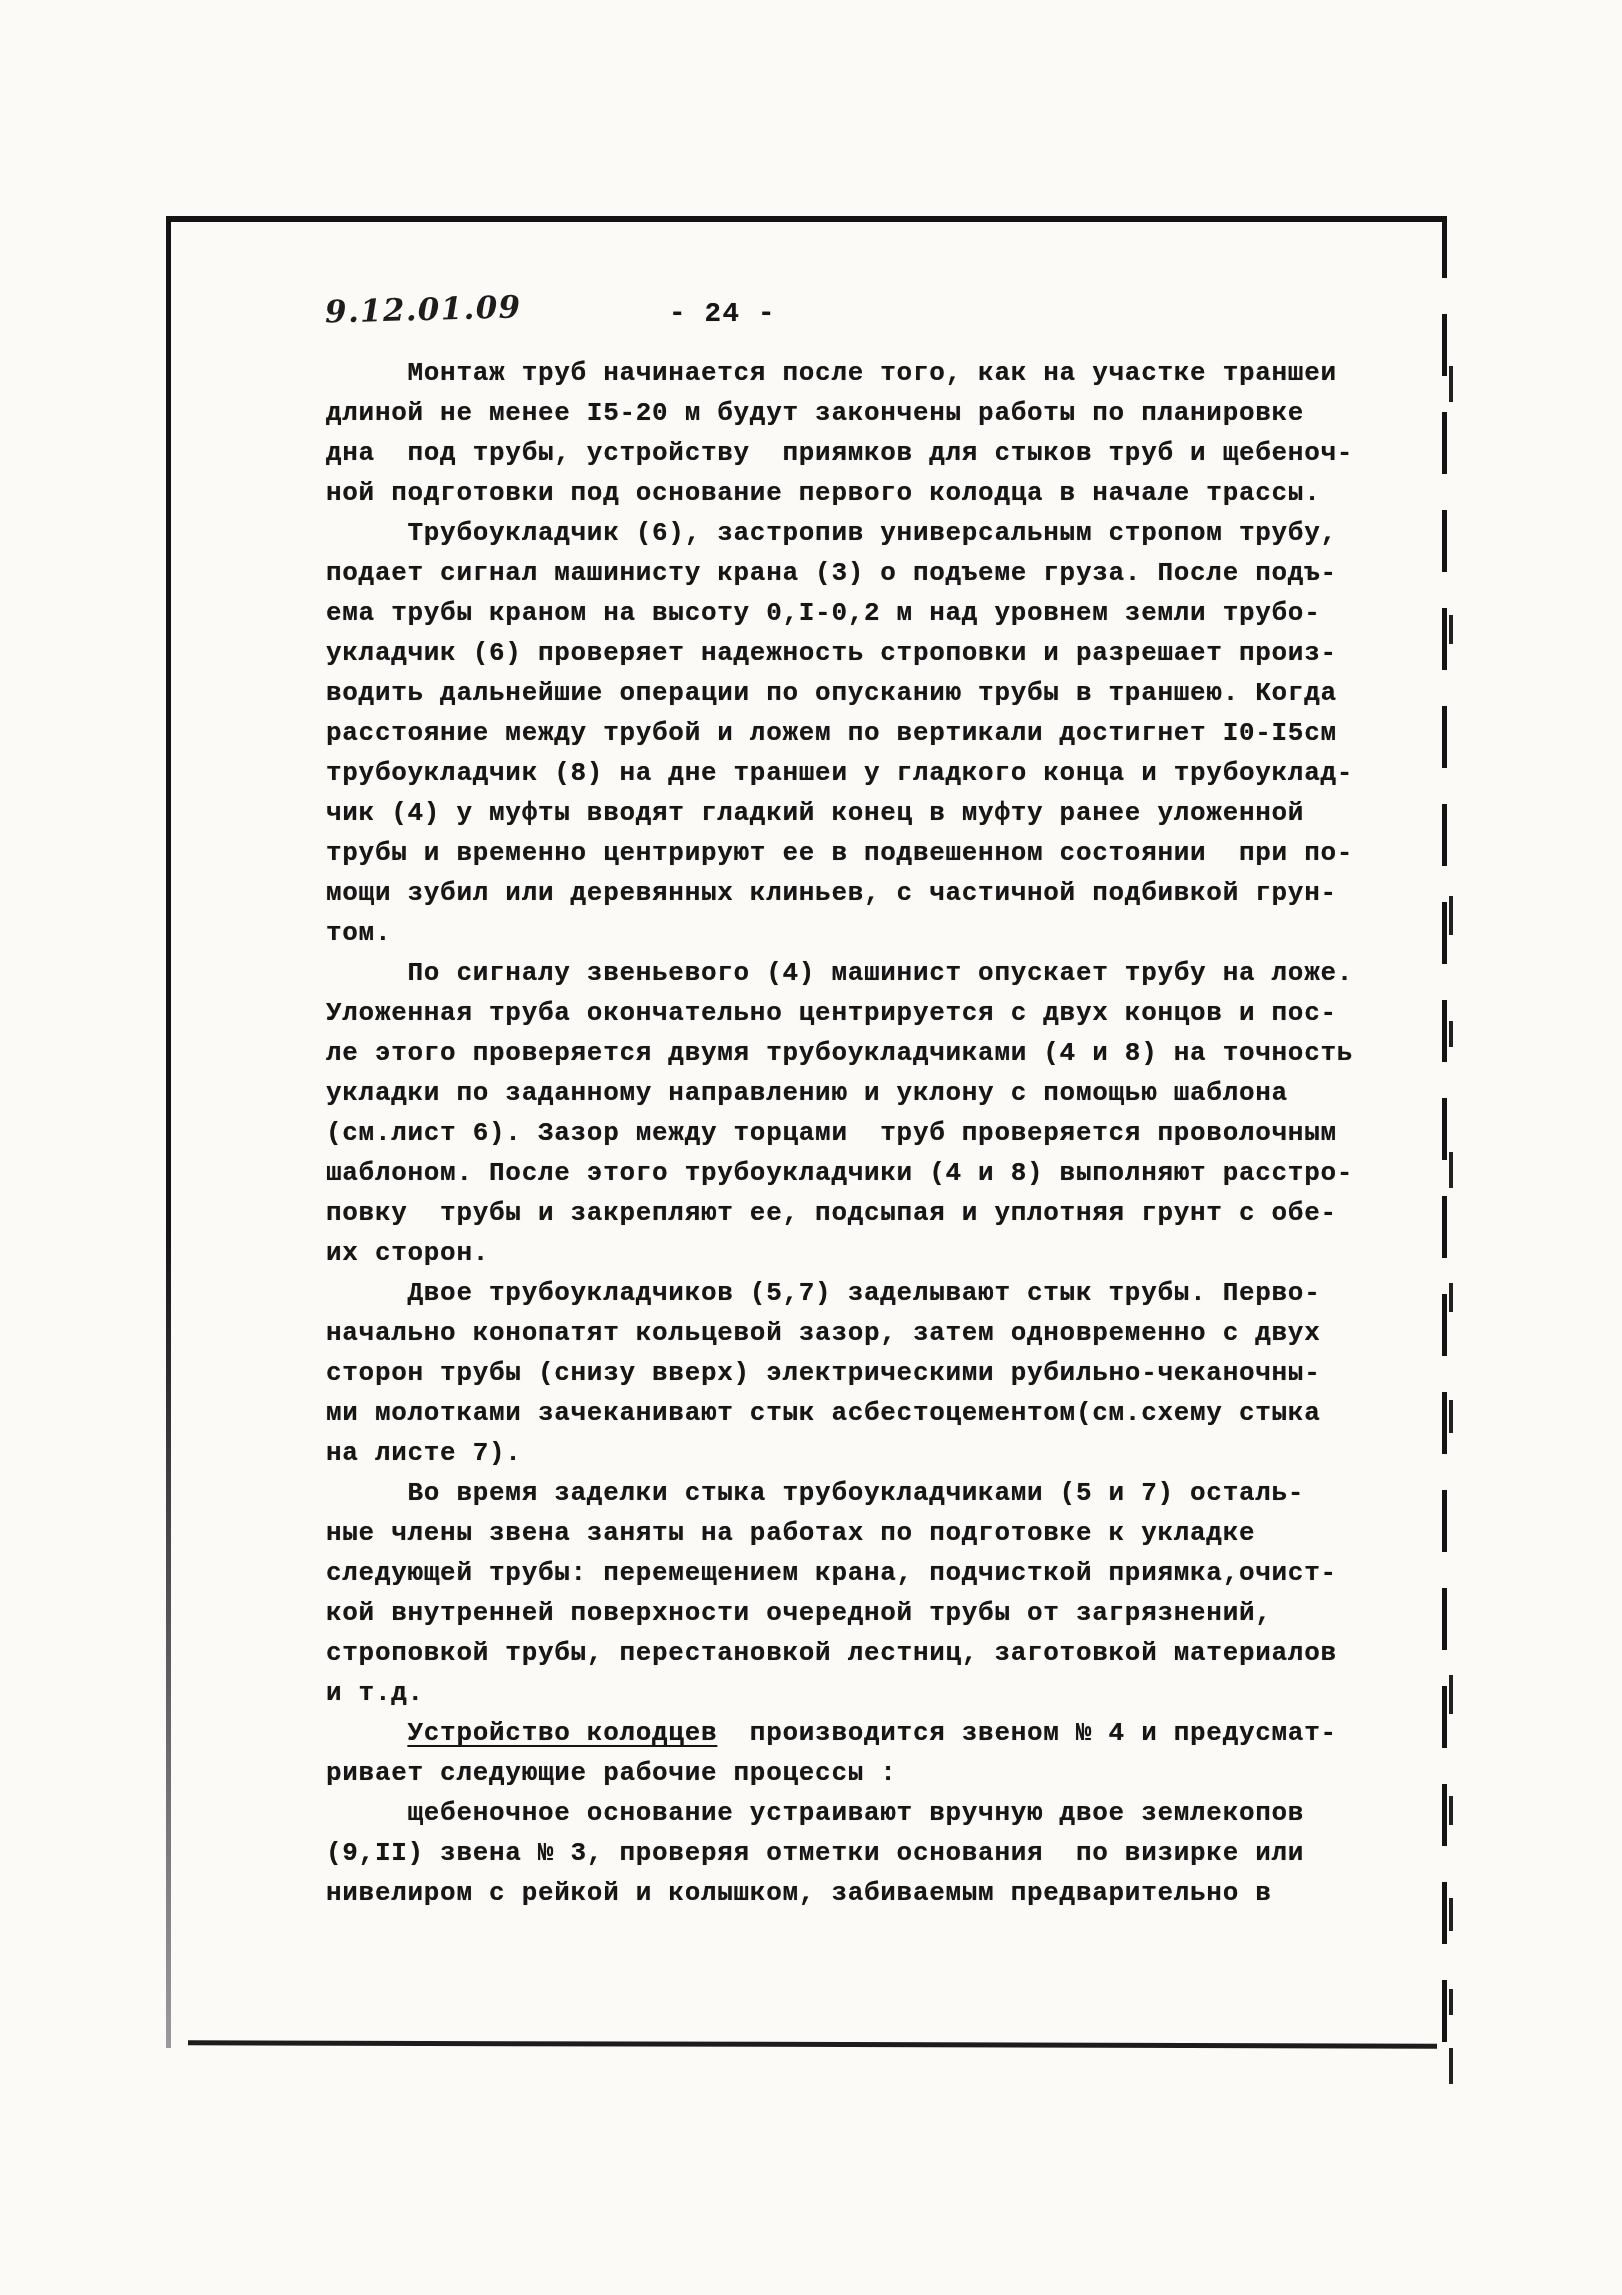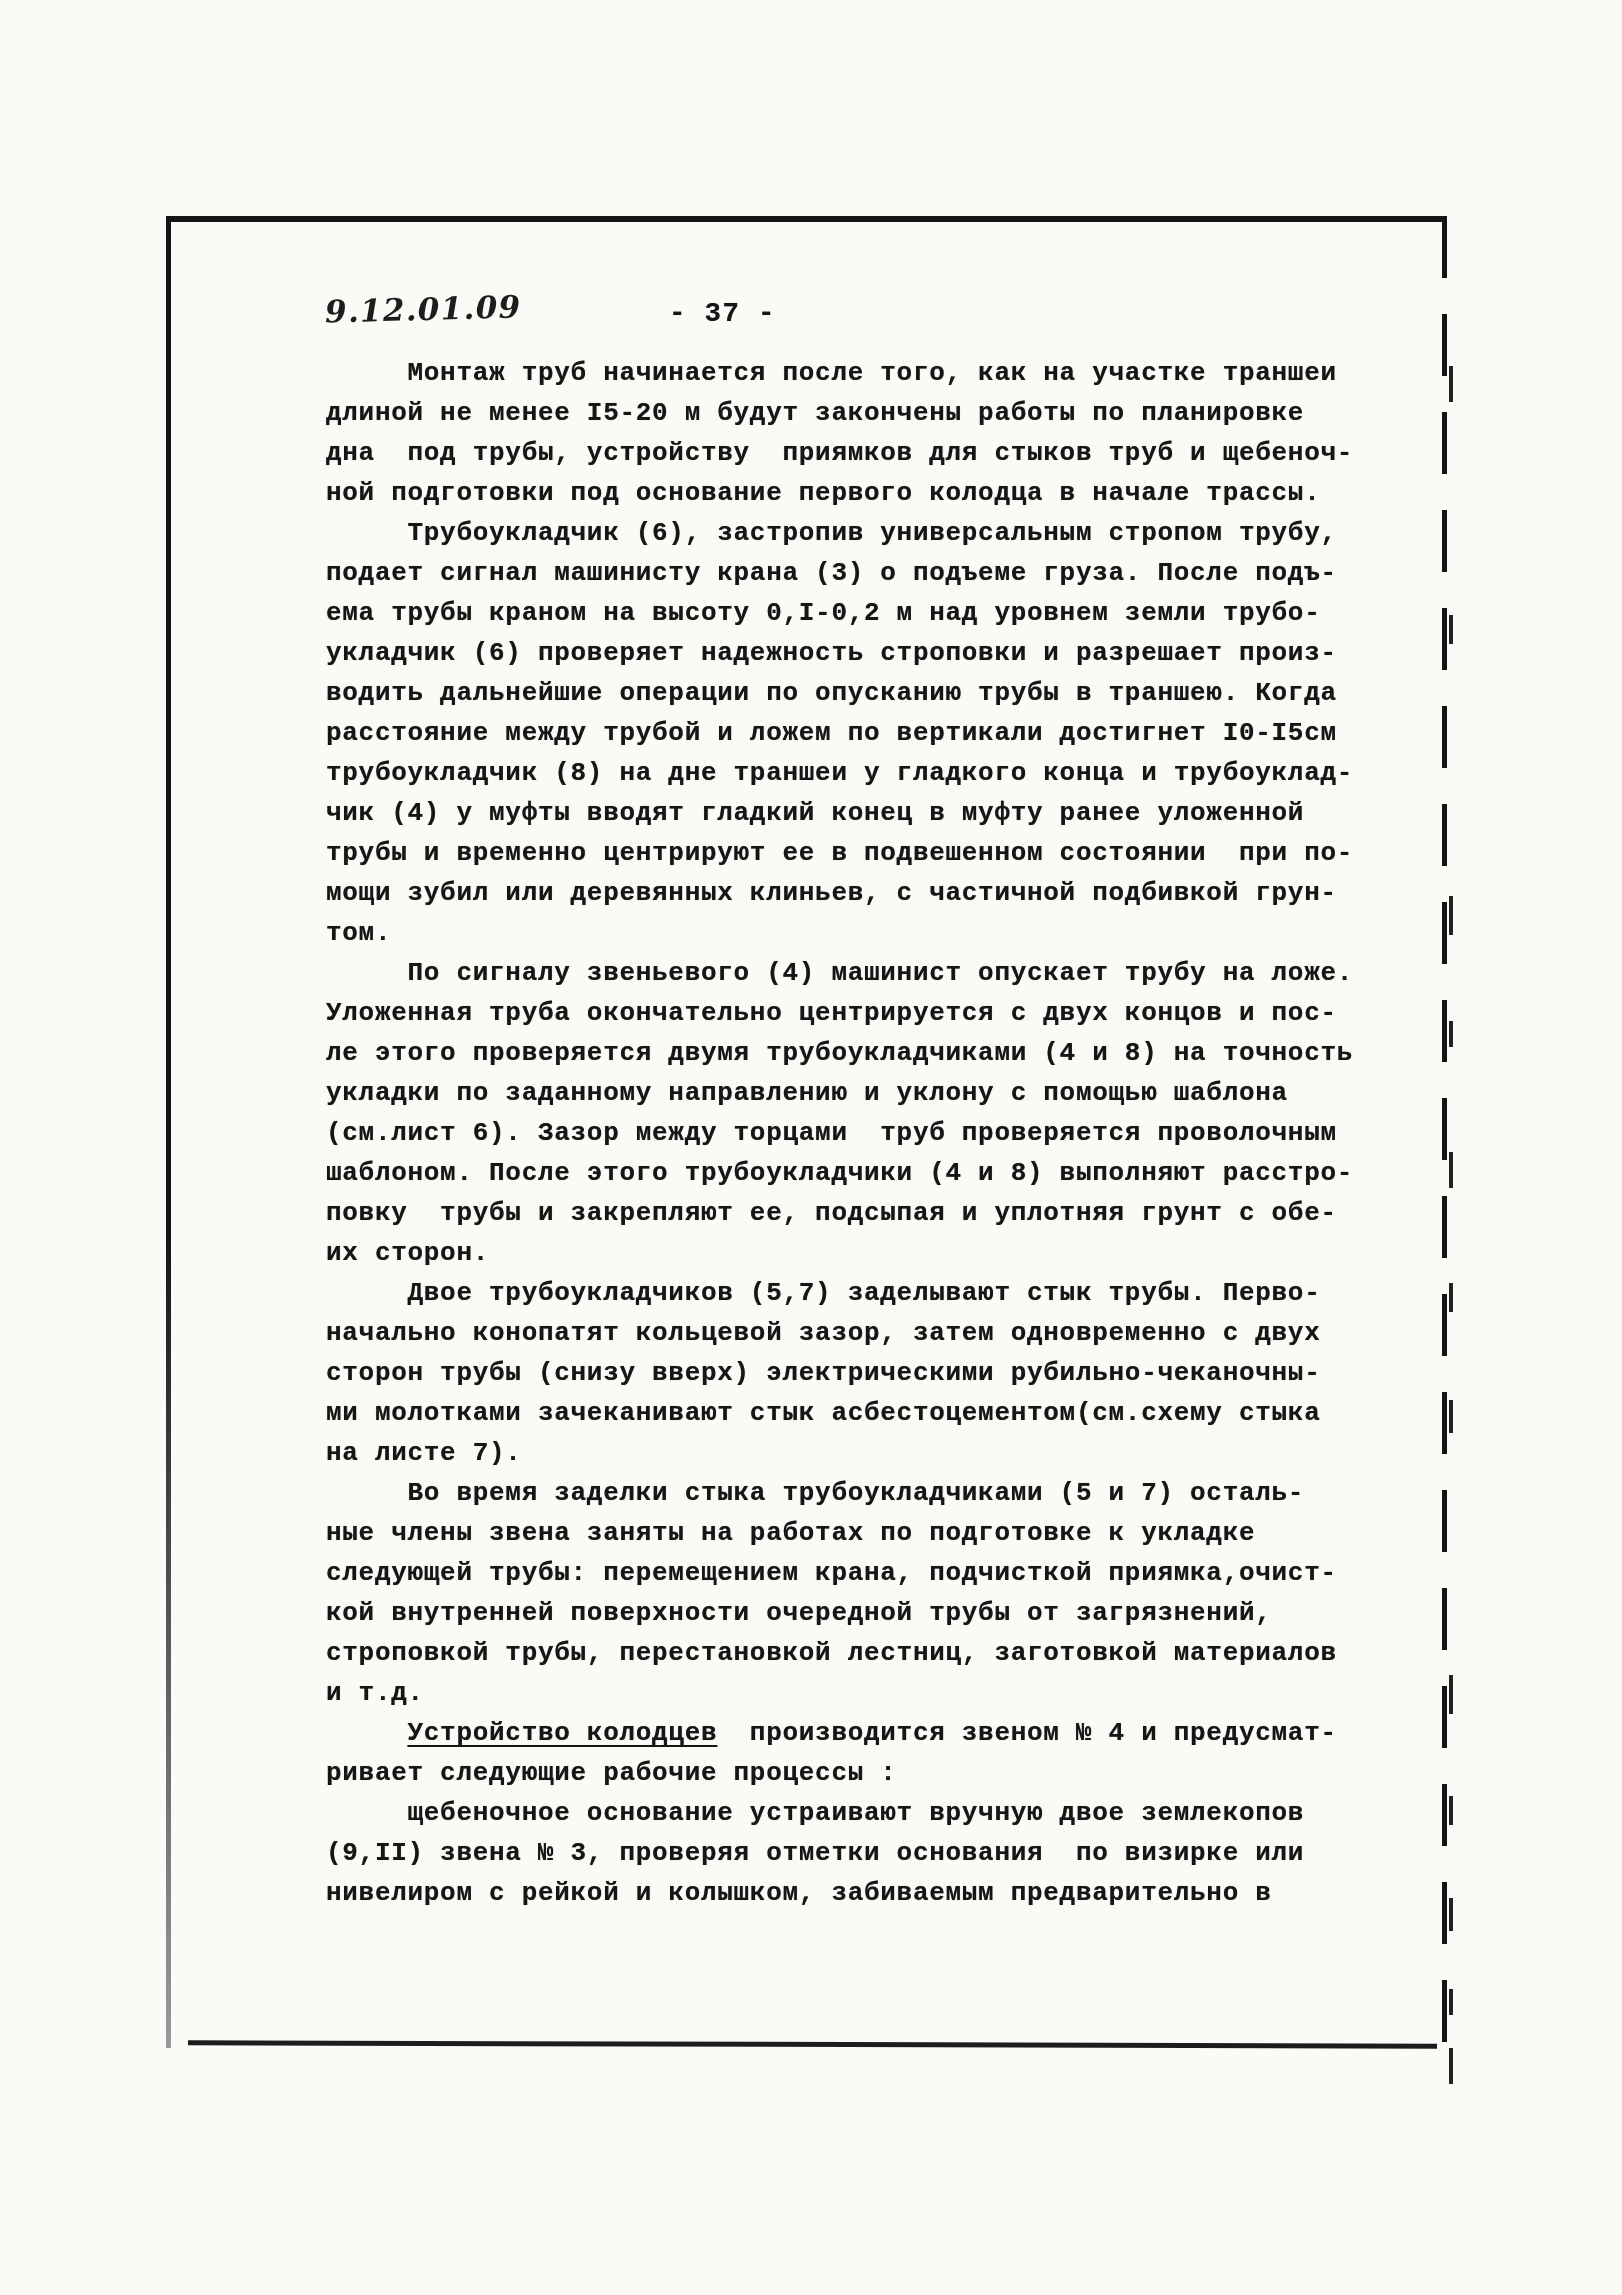--- a/index.html
+++ b/index.html
@@ -109,16 +109,16 @@
     <div class="artifact-dash" style="left: 1449px; top: 1283px; height: 29.4px;"></div>
     <div class="artifact-dash" style="left: 1449px; top: 1400px; height: 33px;"></div>
     <div class="artifact-dash" style="left: 1449px; top: 1675px; height: 39px;"></div>
     <div class="artifact-dash" style="left: 1449px; top: 1796px; height: 29.4px;"></div>
     <div class="artifact-dash" style="left: 1449px; top: 1898px; height: 33px;"></div>
     <div class="artifact-dash" style="left: 1449px; top: 1989px; height: 26px;"></div>
     <div class="artifact-dash" style="left: 1449px; top: 2048px; height: 36px;"></div>
   </div>
 
 <div class="doc-number">9.12.01.09</div>
-<div class="page-number">- 37 -</div>
+<div class="page-number">- 24 -</div>
 
 <div class="body-text"><div class="line">     Монтаж труб начинается после того, как на участке траншеи</div><div class="line">длиной не менее I5-20 м будут закончены работы по планировке</div><div class="line">дна  под трубы, устройству  приямков для стыков труб и щебеноч-</div><div class="line">ной подготовки под основание первого колодца в начале трассы.</div><div class="line">     Трубоукладчик (6), застропив универсальным стропом трубу,</div><div class="line">подает сигнал машинисту крана (3) о подъеме груза. После подъ-</div><div class="line">ема трубы краном на высоту 0,I-0,2 м над уровнем земли трубо-</div><div class="line">укладчик (6) проверяет надежность строповки и разрешает произ-</div><div class="line">водить дальнейшие операции по опусканию трубы в траншею. Когда</div><div class="line">расстояние между трубой и ложем по вертикали достигнет I0-I5см</div><div class="line">трубоукладчик (8) на дне траншеи у гладкого конца и трубоуклад-</div><div class="line">чик (4) у муфты вводят гладкий конец в муфту ранее уложенной</div><div class="line">трубы и временно центрируют ее в подвешенном состоянии  при по-</div><div class="line">мощи зубил или деревянных клиньев, с частичной подбивкой грун-</div><div class="line">том.</div><div class="line">     По сигналу звеньевого (4) машинист опускает трубу на ложе.</div><div class="line">Уложенная труба окончательно центрируется с двух концов и пос-</div><div class="line">ле этого проверяется двумя трубоукладчиками (4 и 8) на точность</div><div class="line">укладки по заданному направлению и уклону с помощью шаблона</div><div class="line">(см.лист 6). Зазор между торцами  труб проверяется проволочным</div><div class="line">шаблоном. После этого трубоукладчики (4 и 8) выполняют расстро-</div><div class="line">повку  трубы и закрепляют ее, подсыпая и уплотняя грунт с обе-</div><div class="line">их сторон.</div><div class="line">     Двое трубоукладчиков (5,7) заделывают стык трубы. Перво-</div><div class="line">начально конопатят кольцевой зазор, затем одновременно с двух</div><div class="line">сторон трубы (снизу вверх) электрическими рубильно-чеканочны-</div><div class="line">ми молотками зачеканивают стык асбестоцементом(см.схему стыка</div><div class="line">на листе 7).</div><div class="line">     Во время заделки стыка трубоукладчиками (5 и 7) осталь-</div><div class="line">ные члены звена заняты на работах по подготовке к укладке</div><div class="line">следующей трубы: перемещением крана, подчисткой приямка,очист-</div><div class="line">кой внутренней поверхности очередной трубы от загрязнений,</div><div class="line">строповкой трубы, перестановкой лестниц, заготовкой материалов</div><div class="line">и т.д.</div><div class="line"><span>     </span><span class="u">Устройство колодцев</span><span>  производится звеном № 4 и предусмат-</span></div><div class="line">ривает следующие рабочие процессы :</div><div class="line">     щебеночное основание устраивают вручную двое землекопов</div><div class="line">(9,II) звена № 3, проверяя отметки основания  по визирке или</div><div class="line">нивелиром с рейкой и колышком, забиваемым предварительно в</div></div>
 
 
 </body></html>

